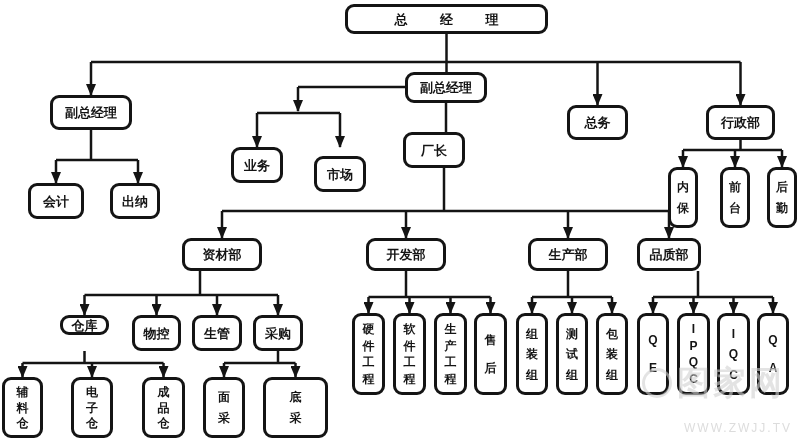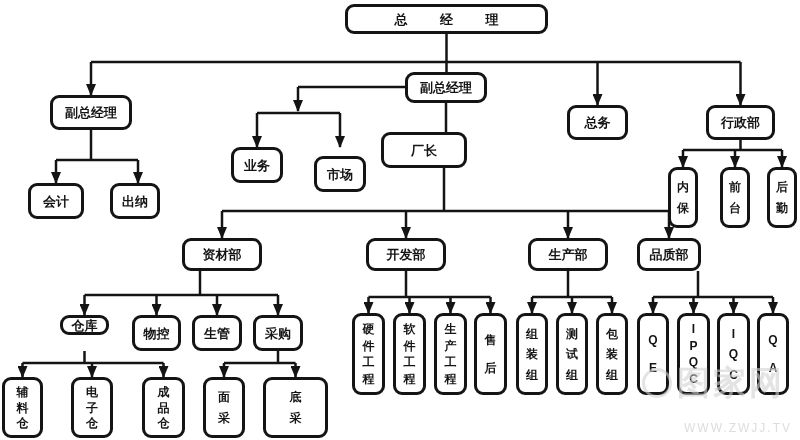--- a/index.html
+++ b/index.html
@@ -100,21 +100,21 @@
       <span class="ch">理</span>
     </div>
   <div class="node" style="left:405px;top:72px;width:82px;height:31px">副总经理</div>
   <div class="node" style="left:50px;top:95px;width:82px;height:35px">副总经理</div>
   <div class="node" style="left:567px;top:105px;width:61px;height:35px">总务</div>
   <div class="node" style="left:706px;top:105px;width:69px;height:35px">行政部</div>
   <div class="node" style="left:28px;top:183px;width:56px;height:36px">会计</div>
   <div class="node" style="left:110px;top:183px;width:50px;height:36px">出纳</div>
   <div class="node" style="left:231px;top:147px;width:52px;height:36px">业务</div>
   <div class="node" style="left:314px;top:156px;width:52px;height:36px">市场</div>
-  <div class="node" style="left:381px;top:132px;width:86px;height:36px">厂长</div>
+  <div class="node" style="left:403px;top:132px;width:62px;height:36px">厂长</div>
 
   <div class="node v" style="left:668px;top:167px;width:30px;height:61px">
       <span class="ch">内</span>
       <span class="ch">保</span>
     </div>
   <div class="node v" style="left:720px;top:167px;width:30px;height:61px">
       <span class="ch">前</span>
       <span class="ch">台</span>
     </div>
   <div class="node v" style="left:767px;top:167px;width:30px;height:61px">

